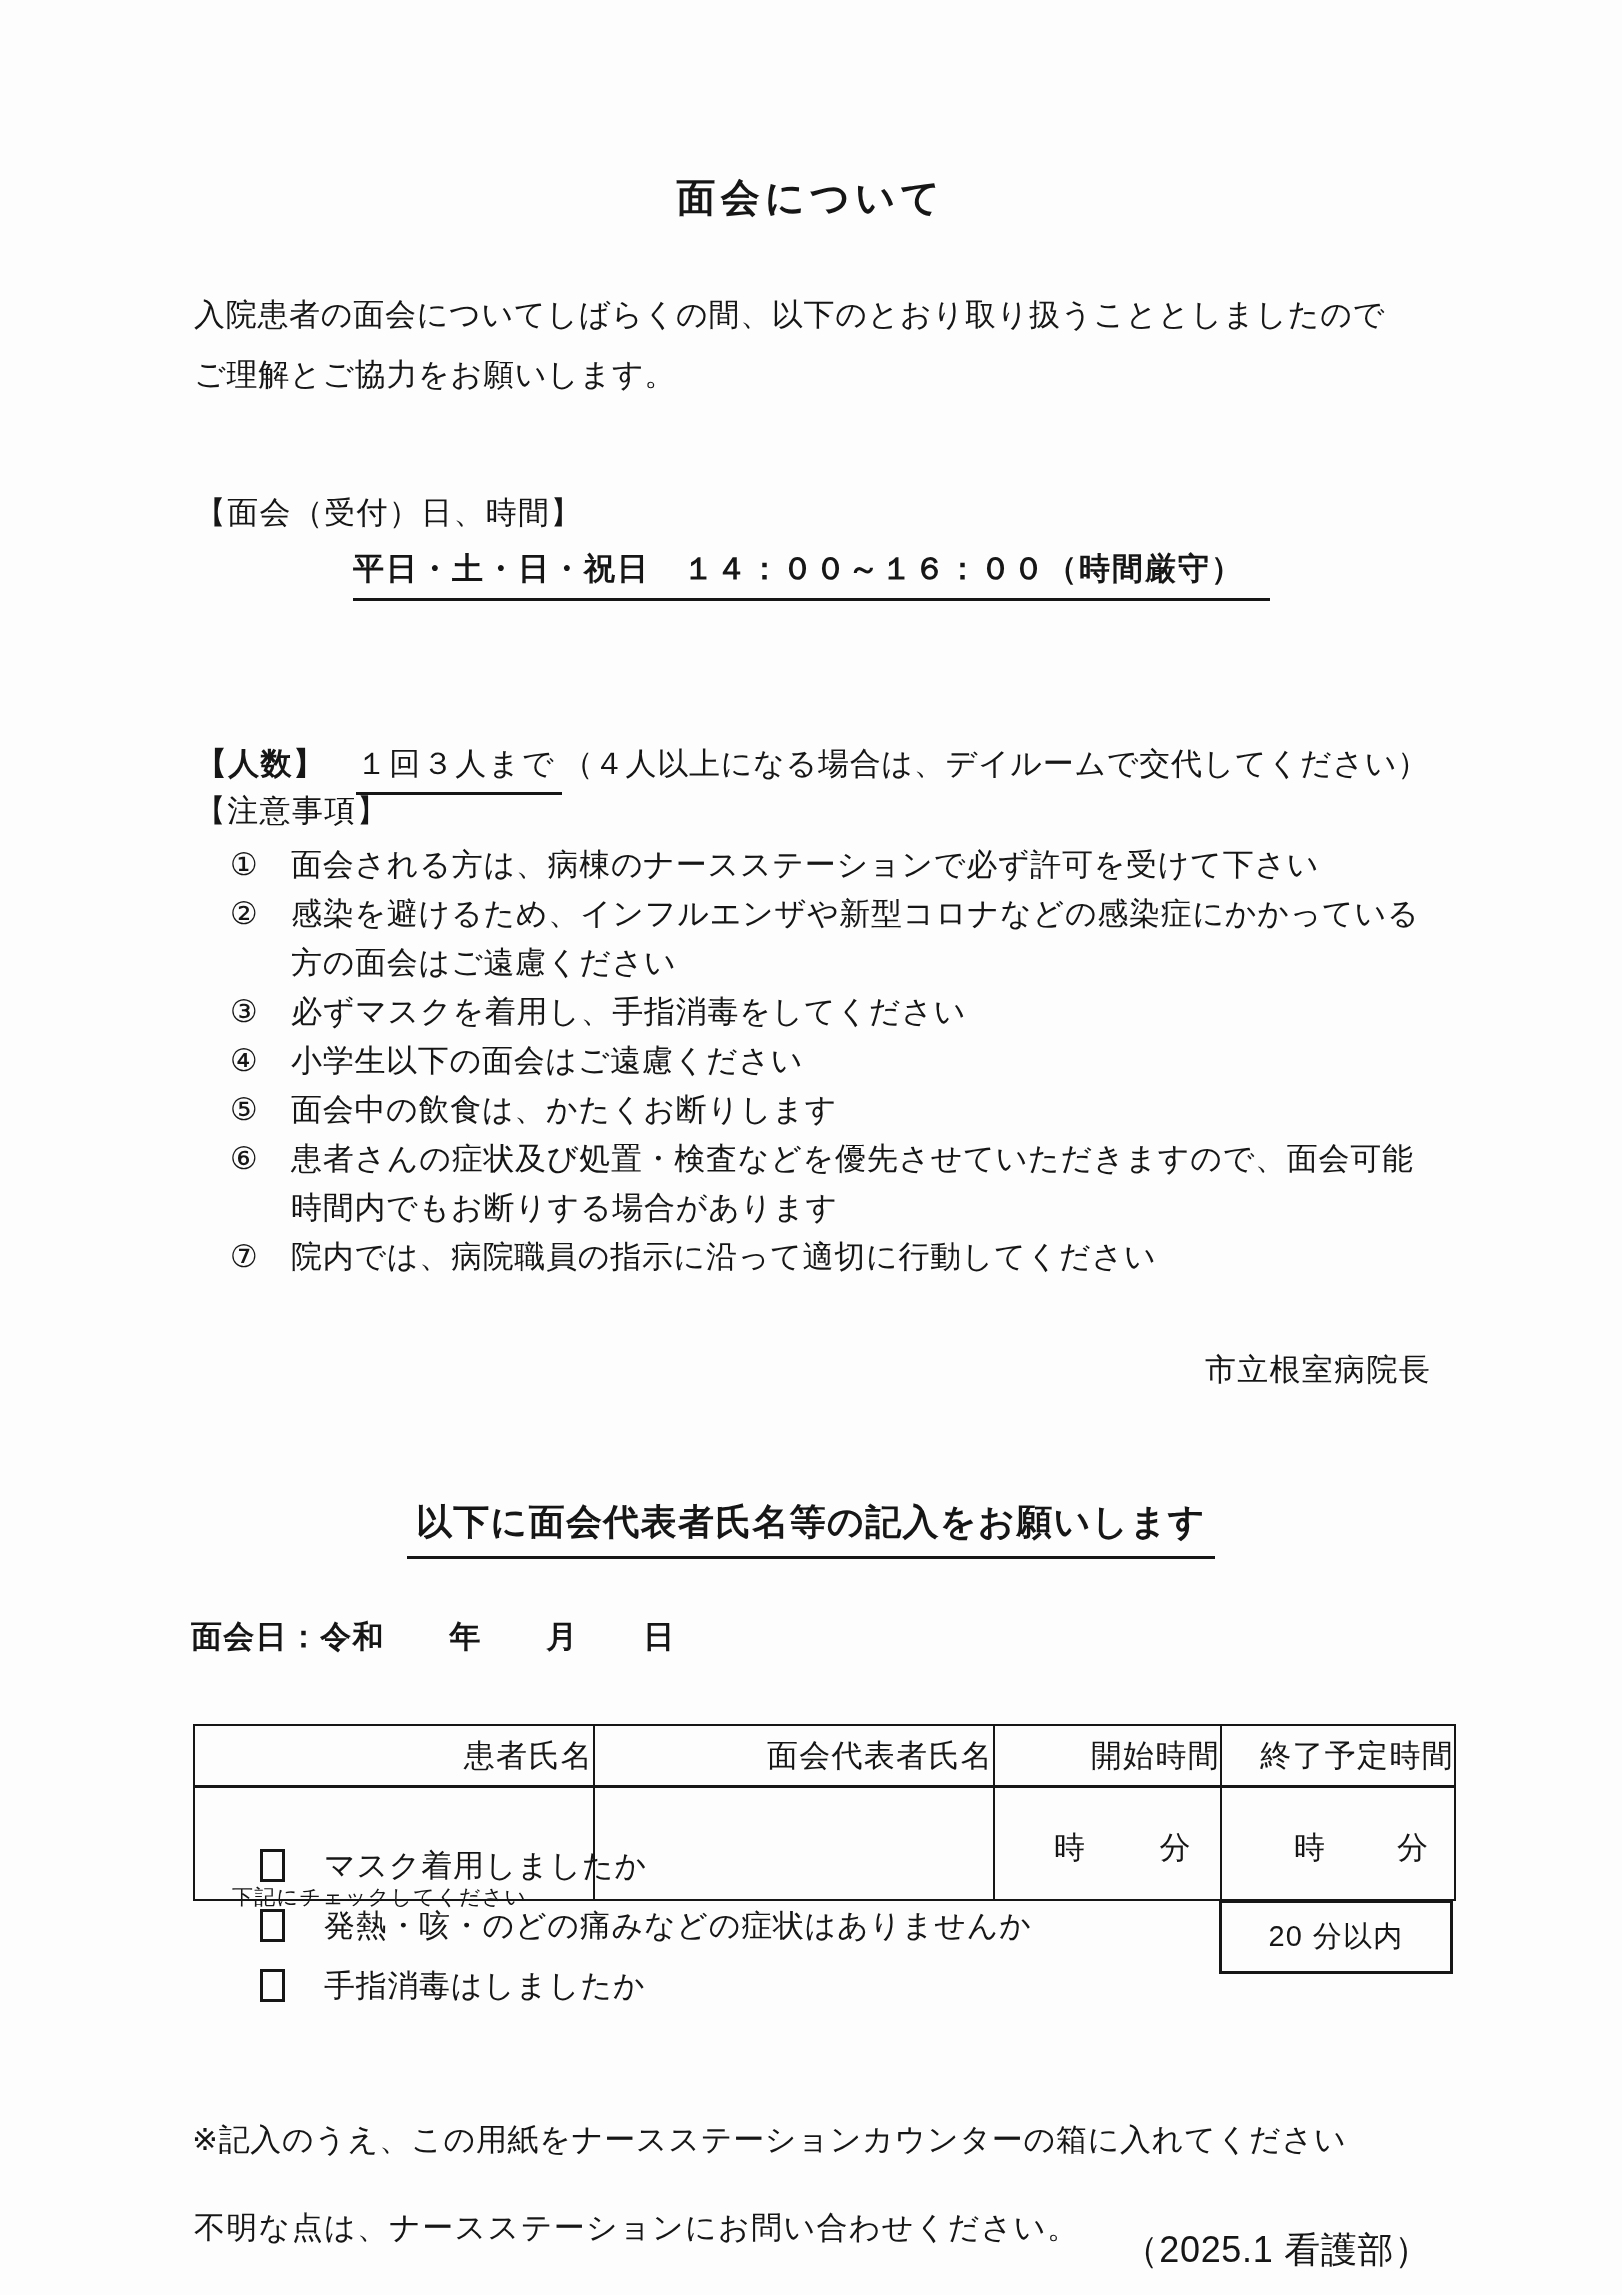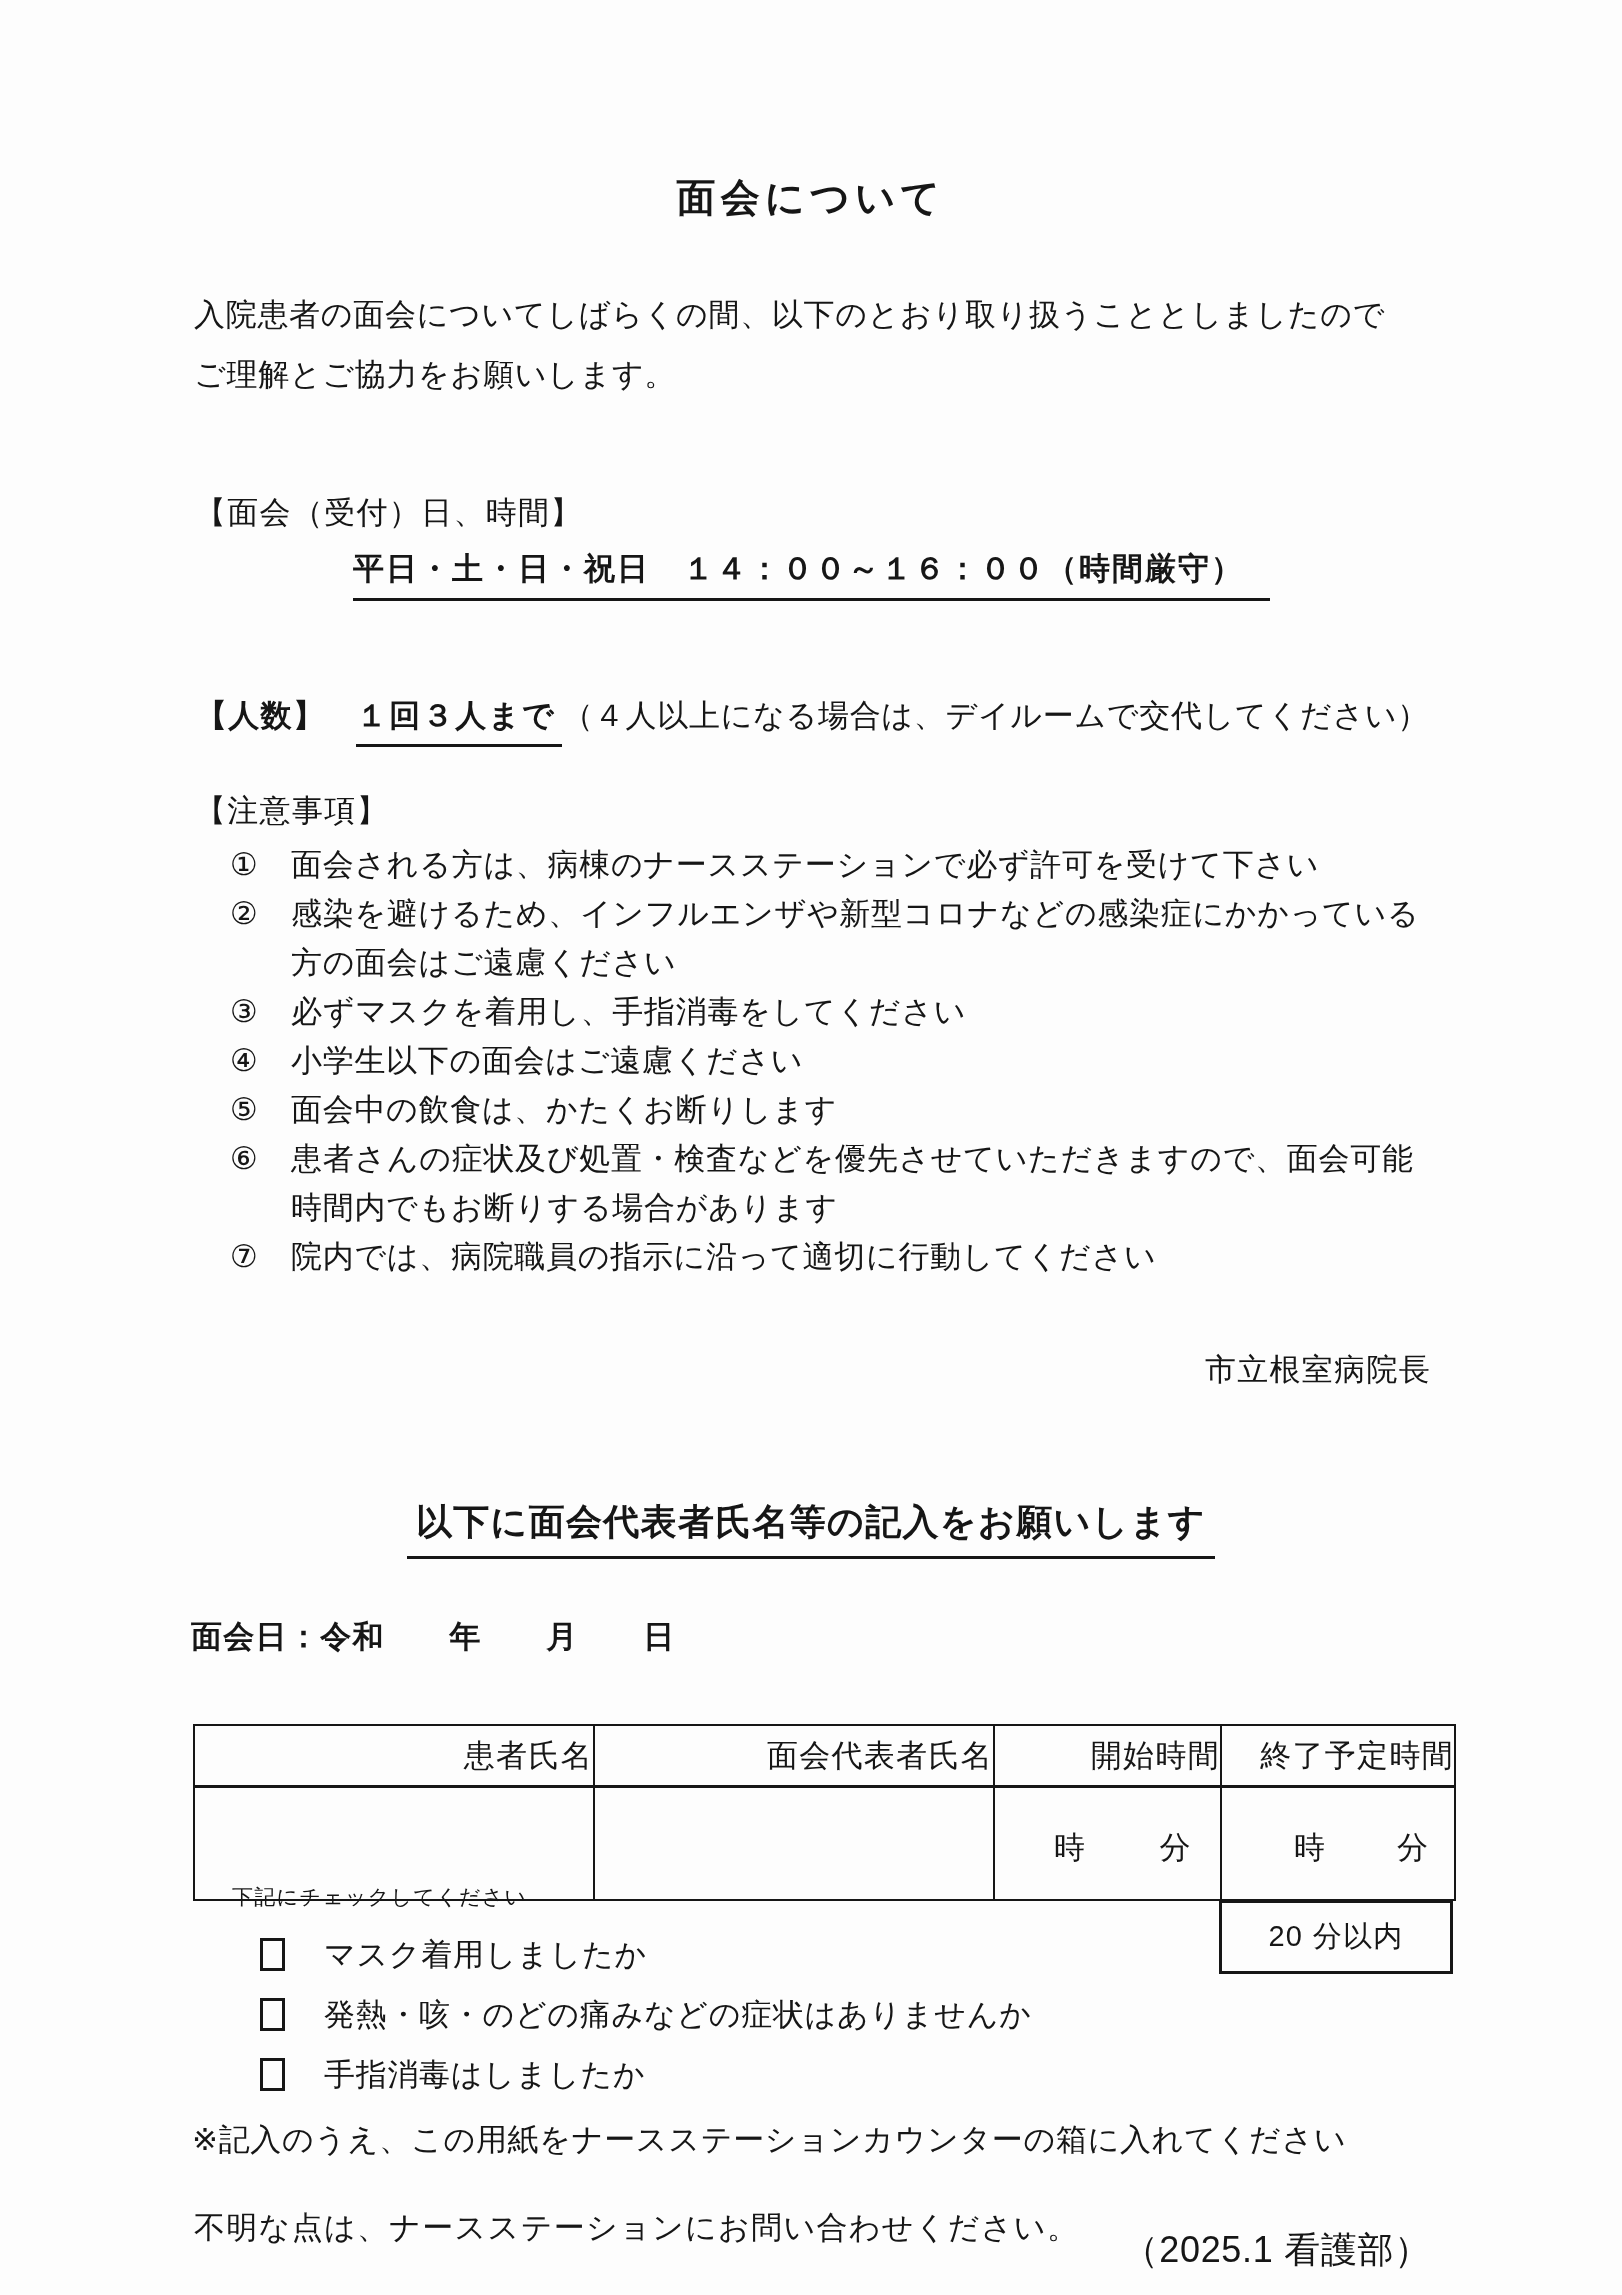--- a/index.html
+++ b/index.html
@@ -32,23 +32,23 @@
     display: inline-block;
     border-bottom: 3.3px solid #161616;
     padding: 0 26px 7.9px 0;
     letter-spacing: 2px;
   }
   .visiting-note { top: 607px; left: 396px; font-size: 31px; font-weight: 700; letter-spacing: 2px; }
 
   .capacity { top: 695px; left: 196px; font-size: 31px; }
   .capacity-label { font-weight: 700; letter-spacing: 1.3px; }
   .capacity-limit {
-    display: inline-block; font-weight: 700; letter-spacing: 2px;
+    display: inline-block; font-weight: 400; letter-spacing: 2px;
     border-bottom: 3.3px solid #161616;
-    padding: 0 6.5px 6.5px 0; margin-left: 31px;
+    padding: 0 6.5px 6.5px 0; margin-left: 31px; margin-top: 48px;
   }
   .capacity-detail { letter-spacing: 0.7px; }
 
   .precautions-header { top: 790px; left: 195px; }
   .plist { top: 840px; left: 230px; right: 151px; font-size: 31px; line-height: 49px; }
   .pitem { display: flex; }
   .pnum { flex: none; width: 61px; letter-spacing: 0; }
   .ptext { white-space: pre-line; letter-spacing: 0.7px; }
 
   .signature { top: 1349px; right: 191px; font-size: 31px; letter-spacing: 1.3px; }
@@ -82,21 +82,21 @@
   .timewrap-end { padding-left: 72px; padding-right: 26px; }
 
   .duration-box {
     top: 1900px; left: 1219px; width: 234px; height: 74px;
     border: 3.9px solid #161616; box-sizing: border-box;
     display: flex; align-items: center; justify-content: center;
     font-size: 29px; letter-spacing: 1.3px;
   }
 
   .check-intro { top: 1883px; left: 232px; font-size: 21px; letter-spacing: 1.3px; }
-  .checklist { top: 1937px; left: 260px; font-size: 31px; }
+  .checklist { top: 1848px; left: 260px; font-size: 31px; }
   .citem { display: flex; align-items: center; height: 35px; margin-bottom: 25px; }
   .cbox {
     flex: none; width: 25px; height: 33px;
     border: 3.3px solid #161616; box-sizing: border-box;
     margin-right: 39px; background: #fdfdfd;
   }
   .clabel { letter-spacing: 0.7px; }
 
   .submit-note { top: 2119px; left: 192px; font-size: 31px; letter-spacing: 0.7px; }
   .contact-note { top: 2207px; left: 194px; font-size: 31px; letter-spacing: 1.3px; }

